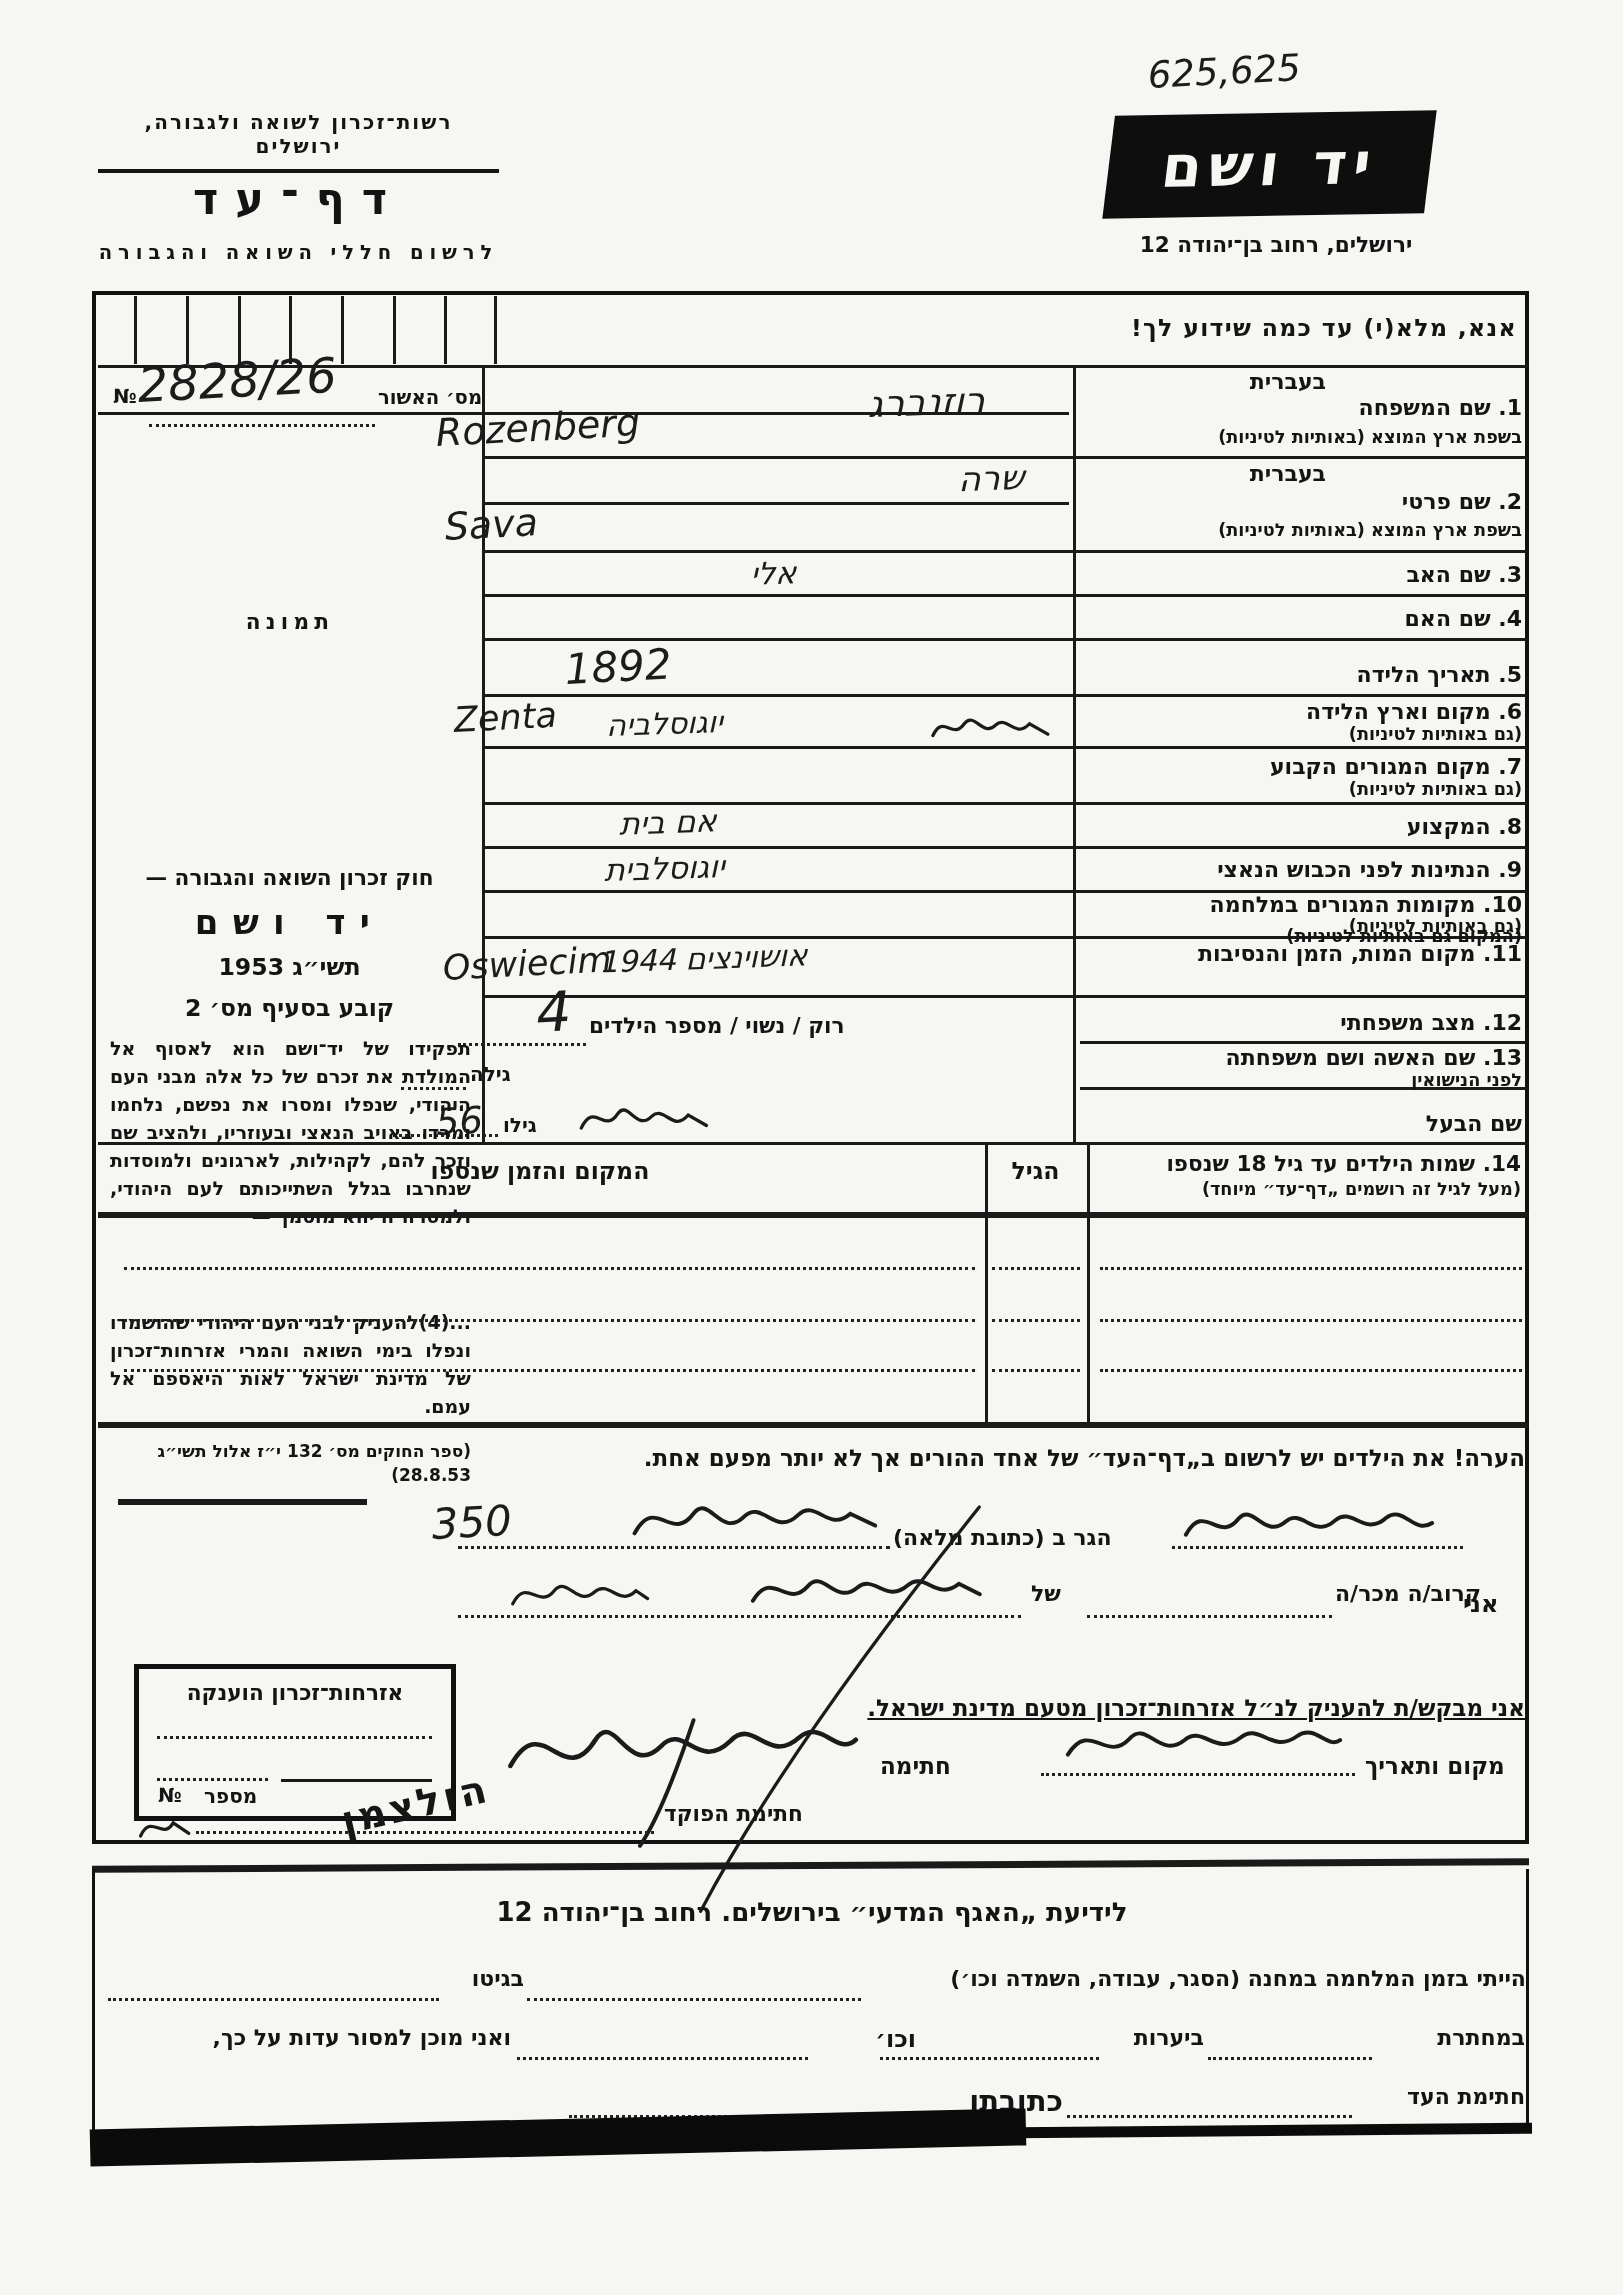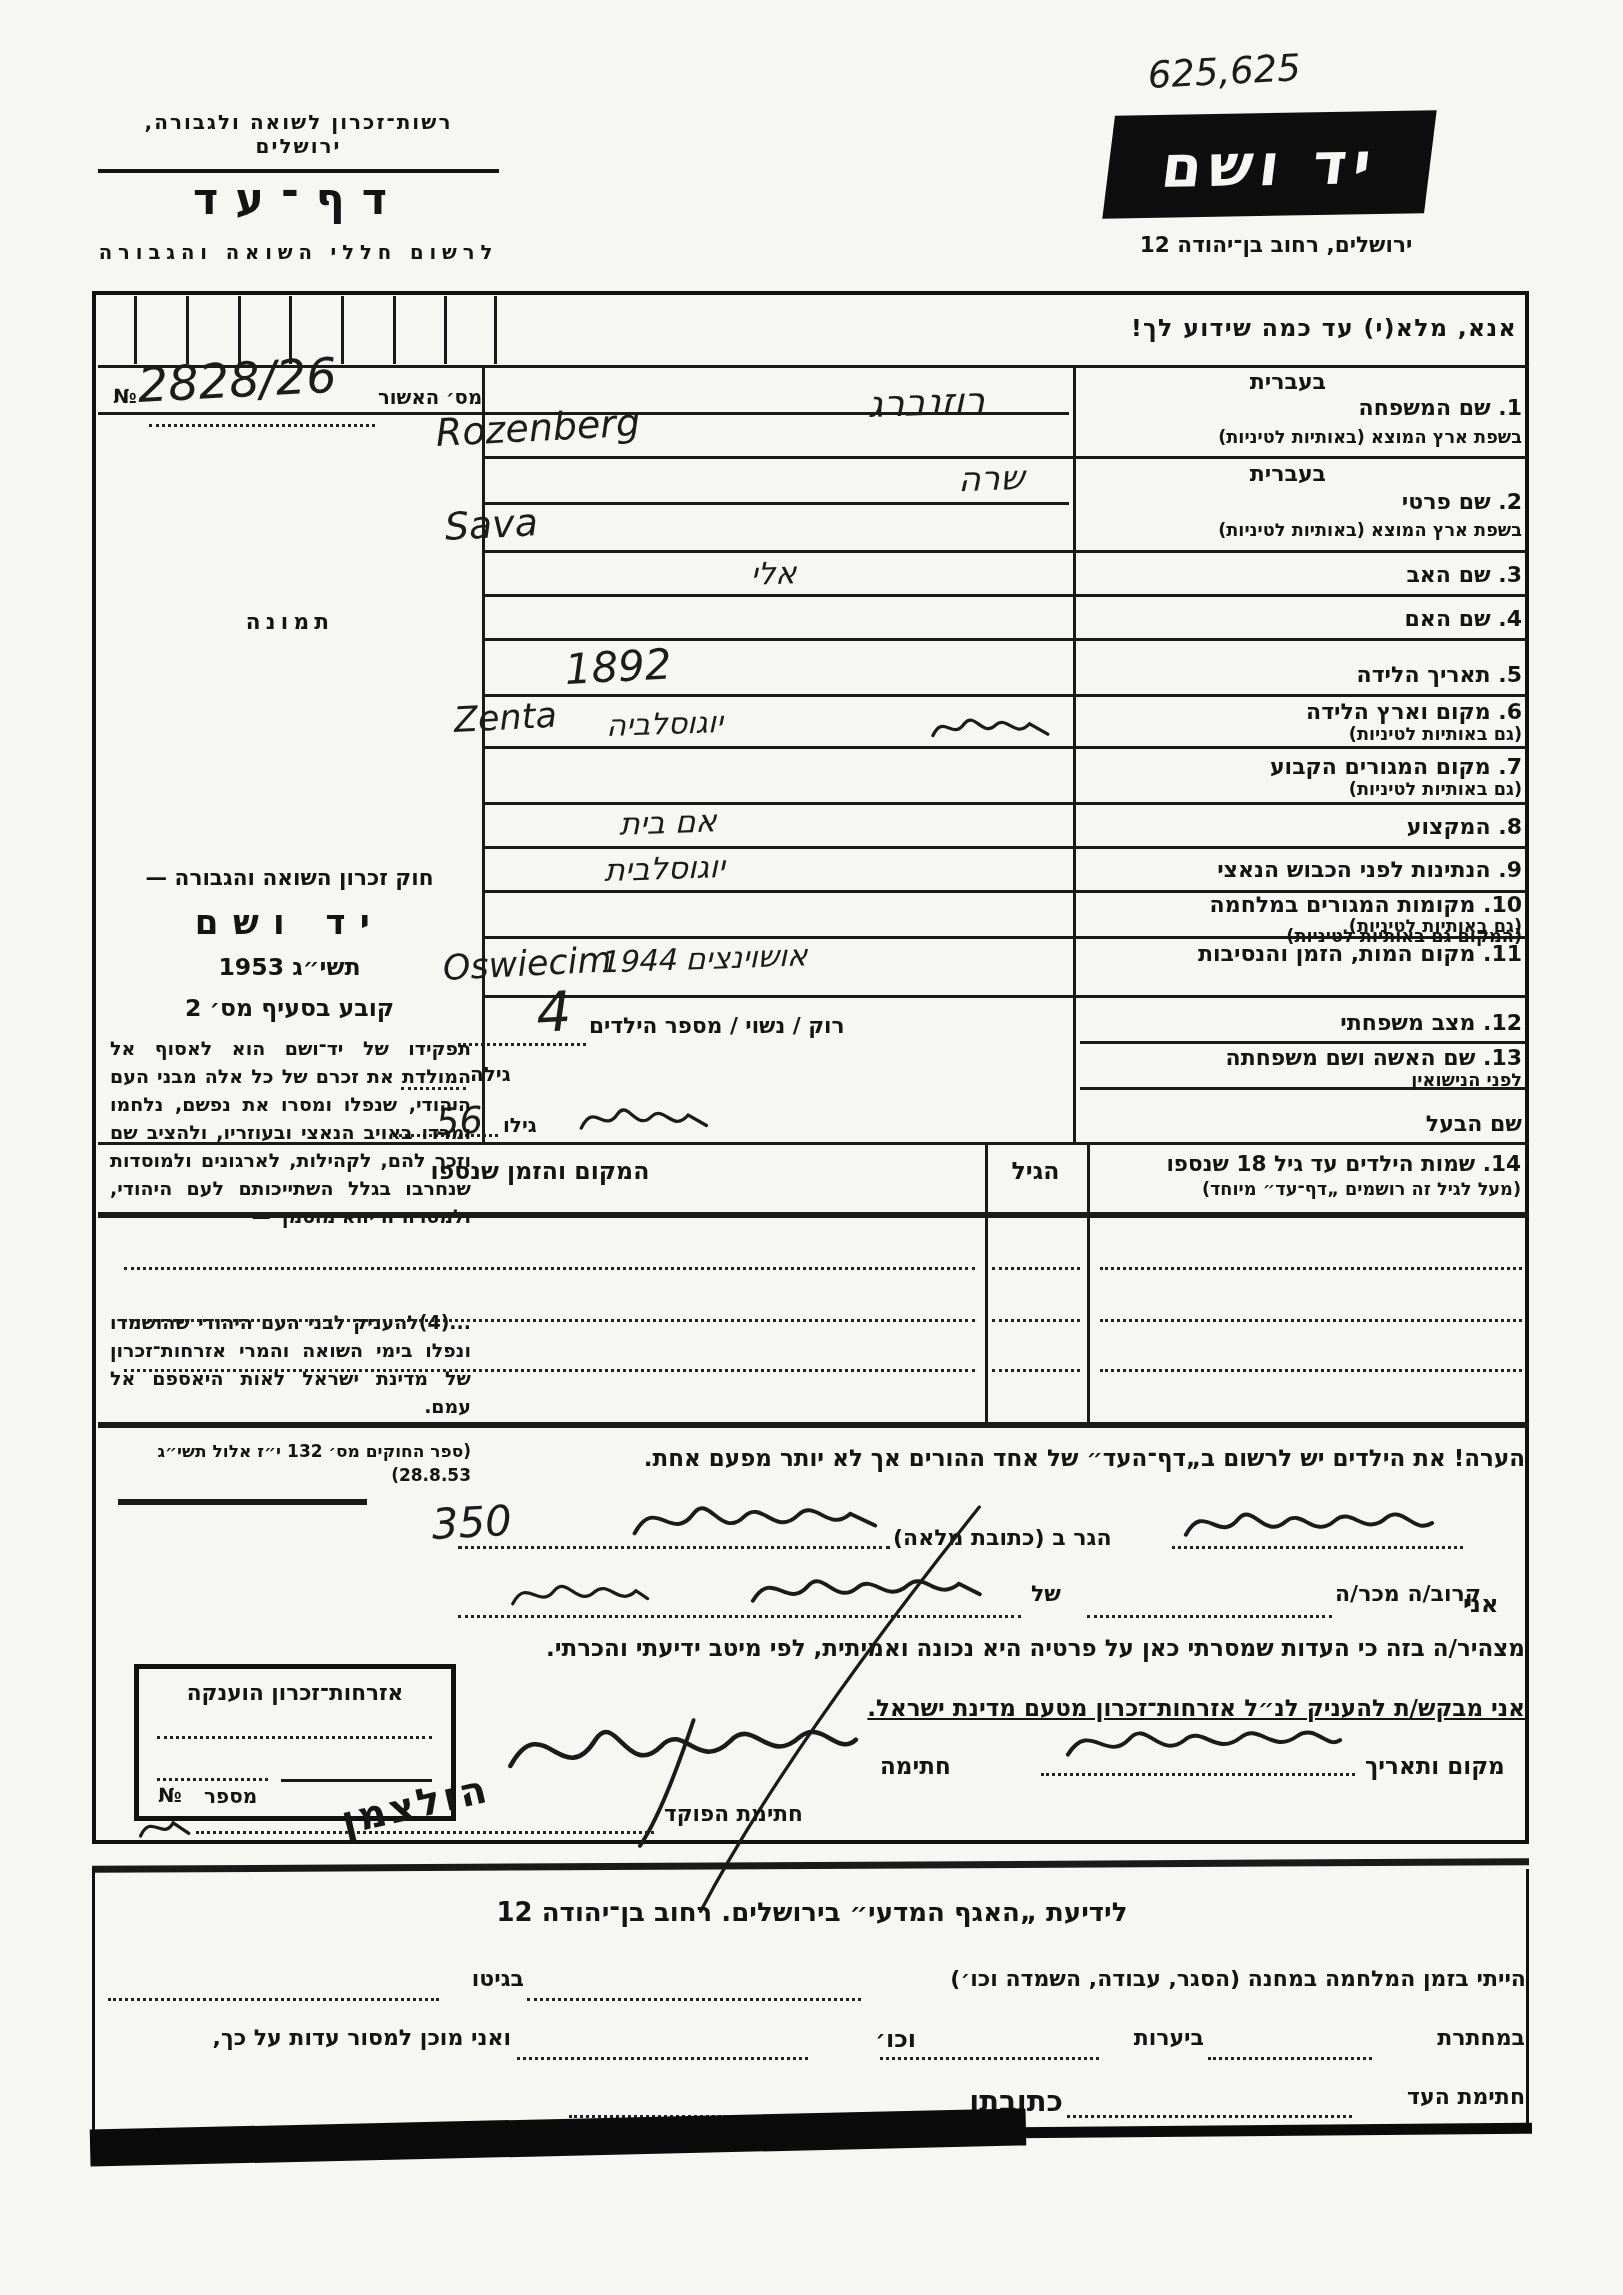--- a/index.html
+++ b/index.html
@@ -211,21 +211,20 @@
   <div class="dot" style="left:1087px;top:1615px;width:245px;"></div>
   <div class="abs rtl b" style="left:1031px;top:1581px;font-size:22px;">של</div>
   <div class="dot" style="left:458px;top:1615px;width:563px;"></div>
   <svg class="abs scrawl" style="left:746px;top:1559px;" width="242" height="60" viewBox="0 0 370 92">
     <path d="M10,64 C40,14 62,78 94,42 C118,14 136,72 170,44 C196,22 214,70 248,40 C274,18 292,66 326,38 L358,54" stroke-width="6"></path>
   </svg>
   <svg class="abs scrawl" style="left:507px;top:1570px;" width="147" height="48" viewBox="0 0 225 74">
     <path d="M8,52 C30,10 48,62 72,32 C92,8 108,58 134,34 C156,14 172,58 198,32 L216,44" stroke-width="5"></path>
   </svg>
 
-  <div class="abs rtl b" style="left:504px;top:1635px;width:1021px;font-size:23px;">מצהיר/ה בזה כי העדות שמסרתי כאן על פרטיה היא נכונה ואמיתית, לפי מיטב ידיעתי והכרתי.</div>
   <div class="abs rtl b" style="left:733px;top:1695px;width:792px;font-size:23px;text-decoration:underline;">אני מבקש/ת להעניק לנ״ל אזרחות־זכרון מטעם מדינת ישראל.</div>
 
   <div class="abs rtl b" style="left:1365px;top:1753px;font-size:23px;">מקום ותאריך</div>
   <svg class="abs scrawl" style="left:1060px;top:1710px;" width="288" height="63" viewBox="0 0 440 96">
     <path d="M12,68 C46,14 70,82 106,44 C132,14 152,76 190,46 C218,22 238,72 276,42 C304,18 324,68 362,40 C390,20 408,60 428,46" stroke-width="6"></path>
   </svg>
   <div class="dot" style="left:1041px;top:1773px;width:314px;"></div>
   <div class="abs rtl b" style="left:880px;top:1753px;font-size:23px;">חתימה</div>
   <svg class="abs scrawl" style="left:497px;top:1694px;" width="367" height="157" viewBox="0 0 560 240">
     <path d="M20,110 C70,20 100,150 150,70 C180,24 200,130 250,80 C286,42 306,120 356,72 C392,34 414,110 462,66 C496,38 520,96 548,70" stroke-width="7"></path>

